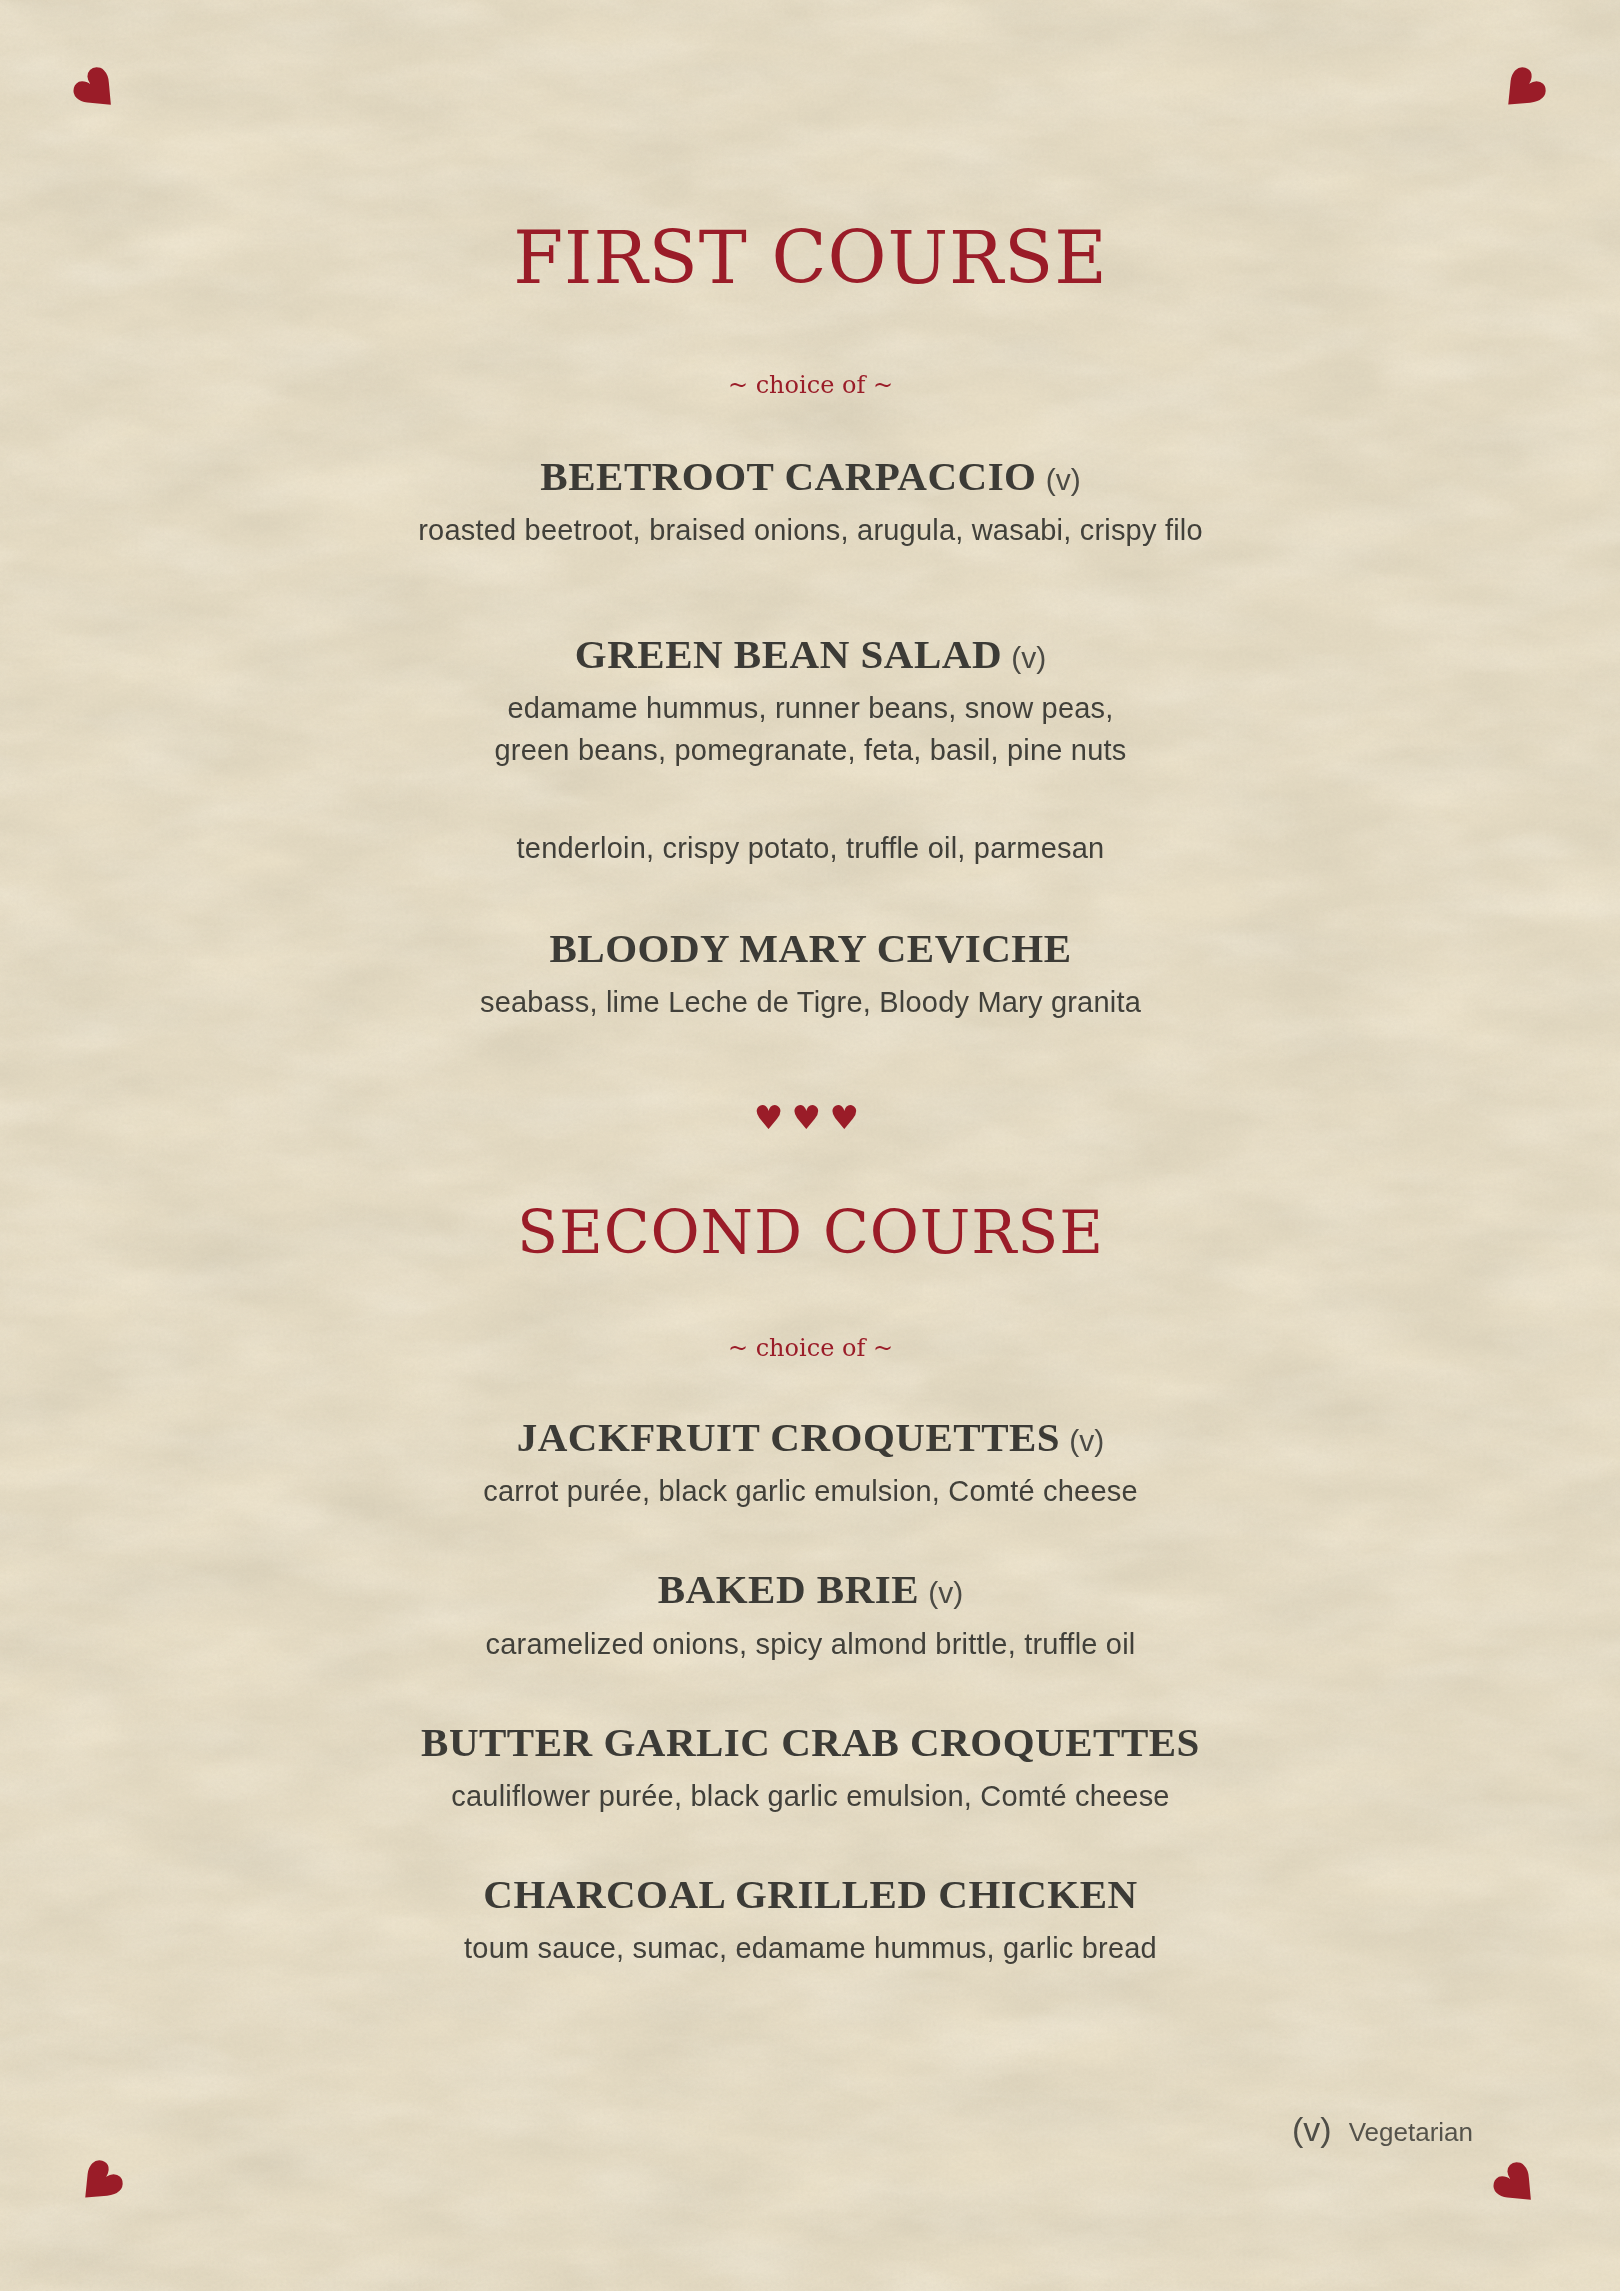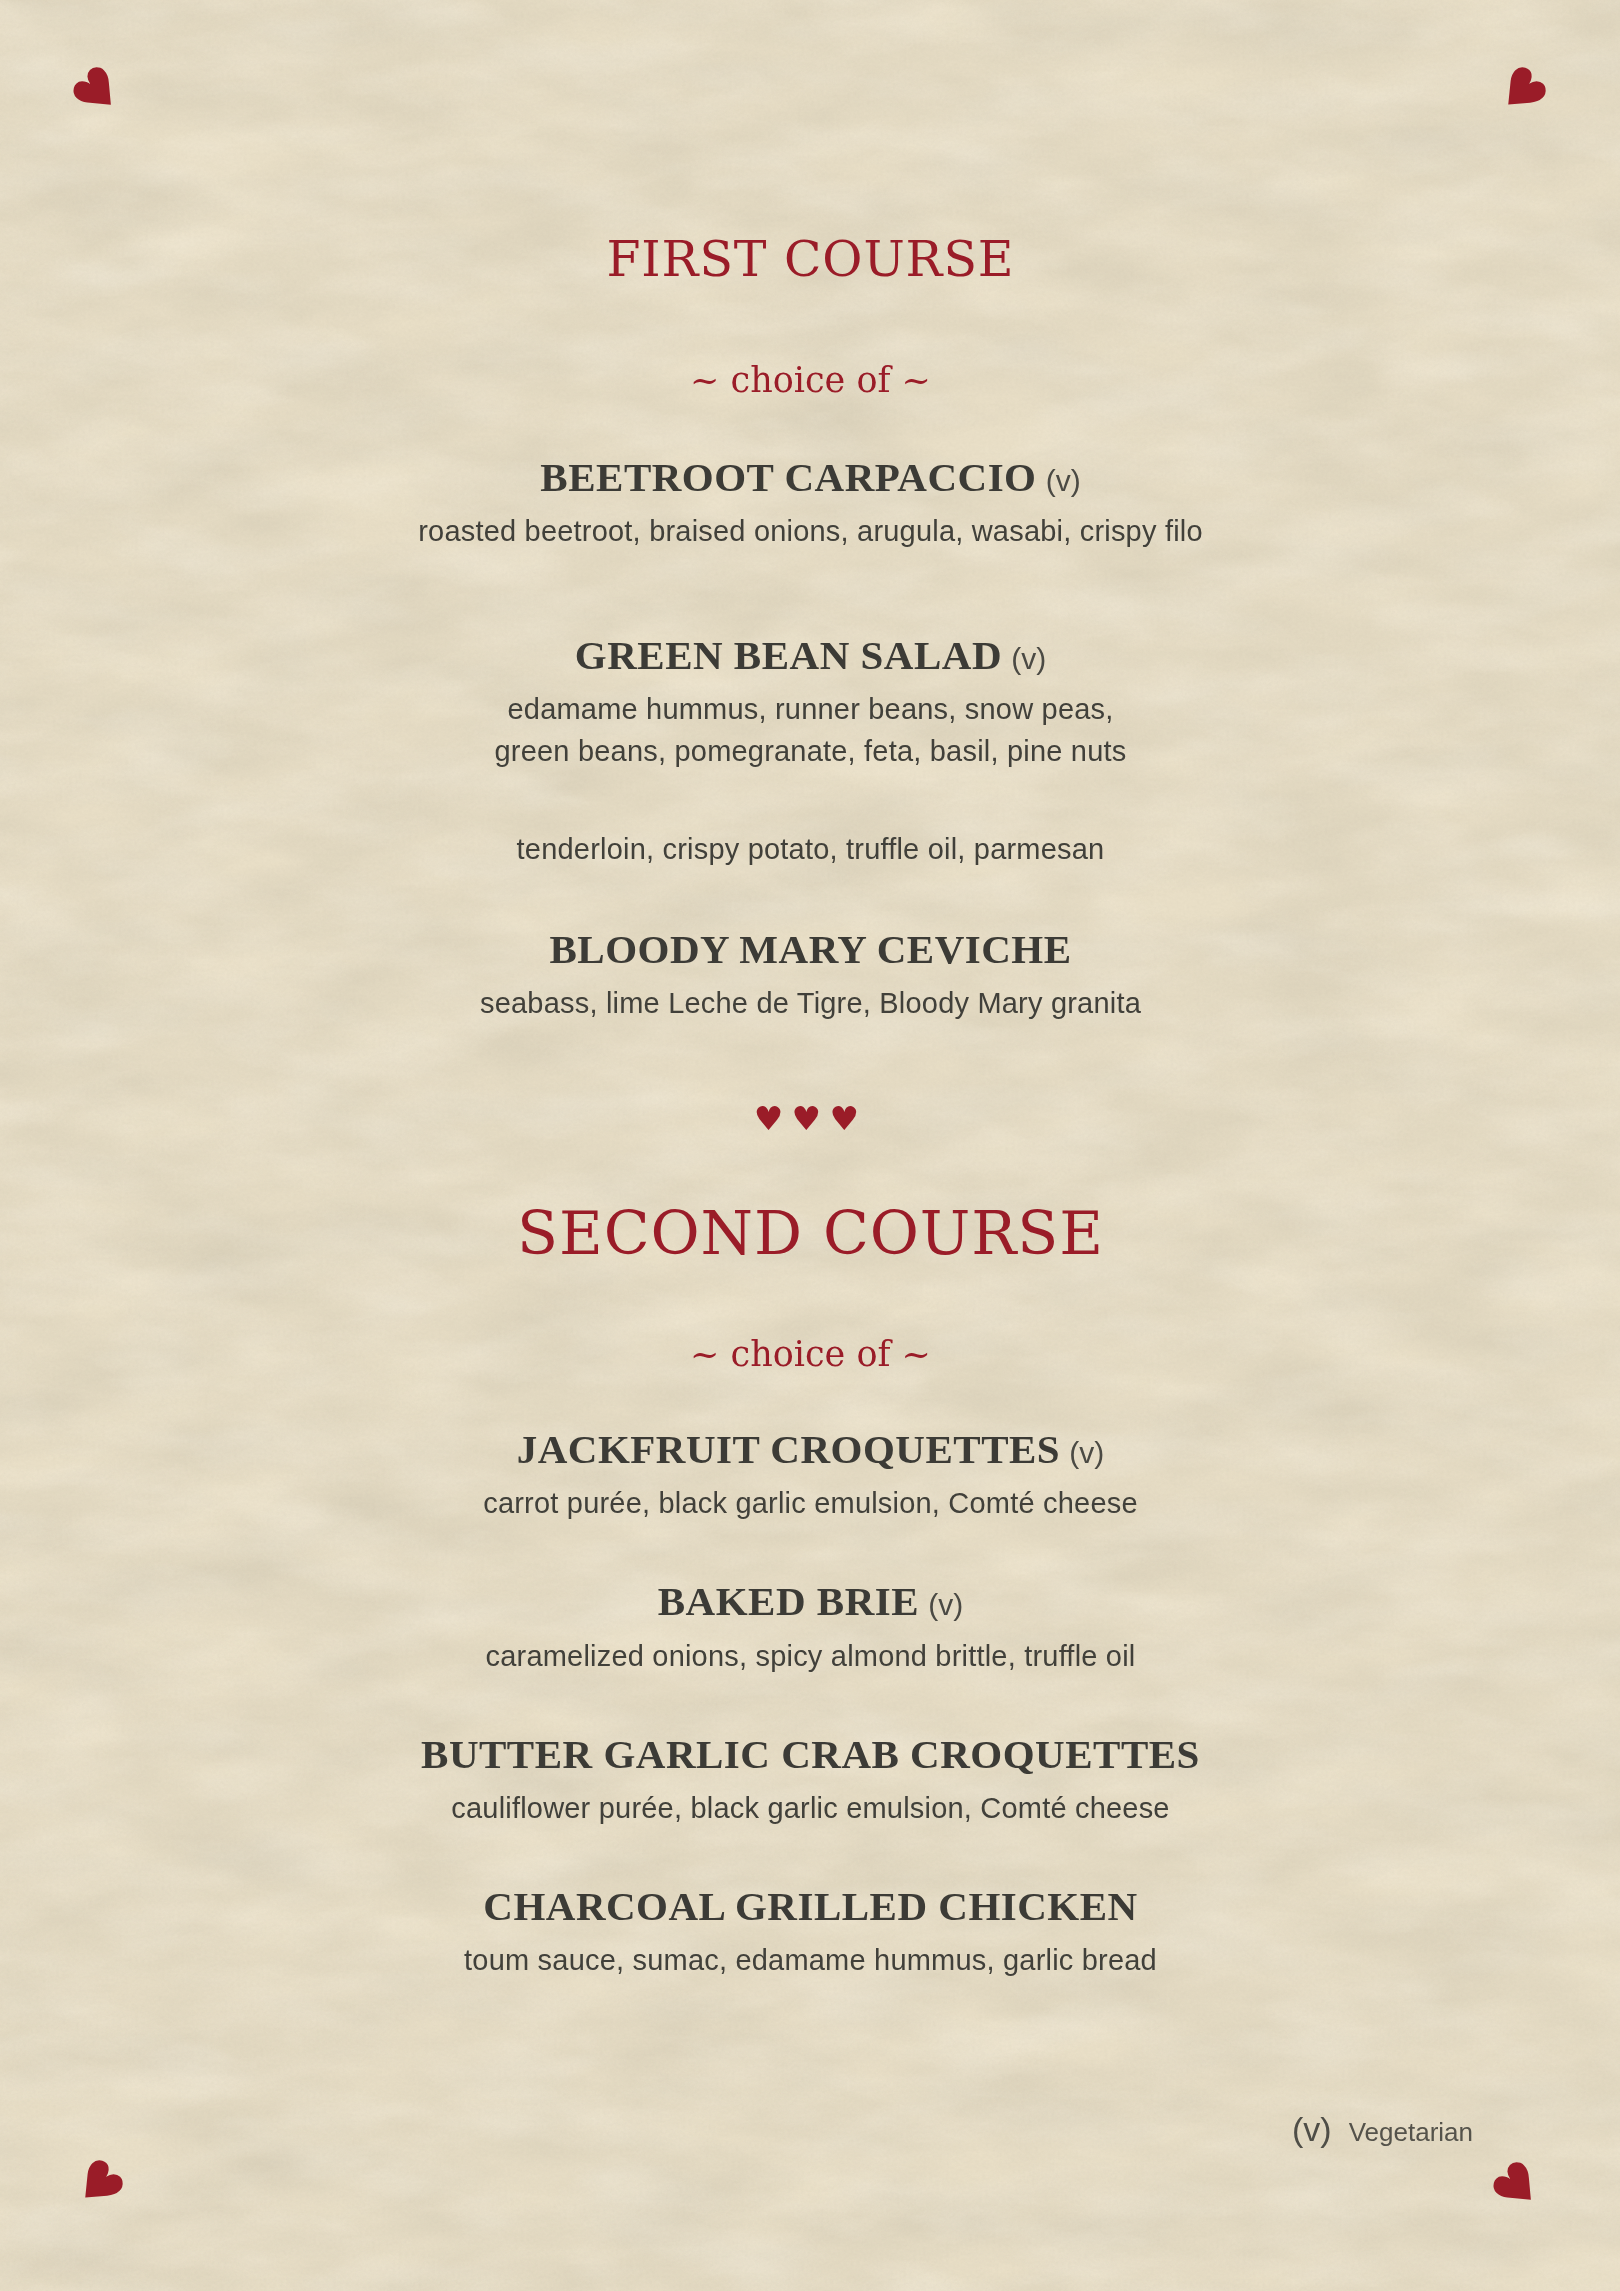--- a/index.html
+++ b/index.html
@@ -23,27 +23,27 @@
   .content{position:relative;z-index:2;text-align:center;}
 
   .heading{
     margin:0;
     font-family:"DejaVu Serif","Liberation Serif",serif;
     font-weight:400;
     color:var(--accent);
     line-height:1;
     letter-spacing:0.9px;
   }
-  .heading.first{padding-top:222px;font-size:49px;margin-top:13px;}
+  .heading.first{padding-top:222px;font-size:72px;}
   .heading.second{margin-top:68px;font-size:60px;}
 
   .choice{
     margin-top:79px;
     font-family:"DejaVu Serif","Liberation Serif",serif;
-    font-size:35px;
+    font-size:24px;
     line-height:1;
     color:var(--accent);
   }
   .choice.c2{margin-top:74px;}
 
   .item{margin-top:57px;}
   .item.lead{margin-top:81px;}
   .item.lead2{margin-top:81px;}
   .sec2 .item{margin-top:55px;}
 

